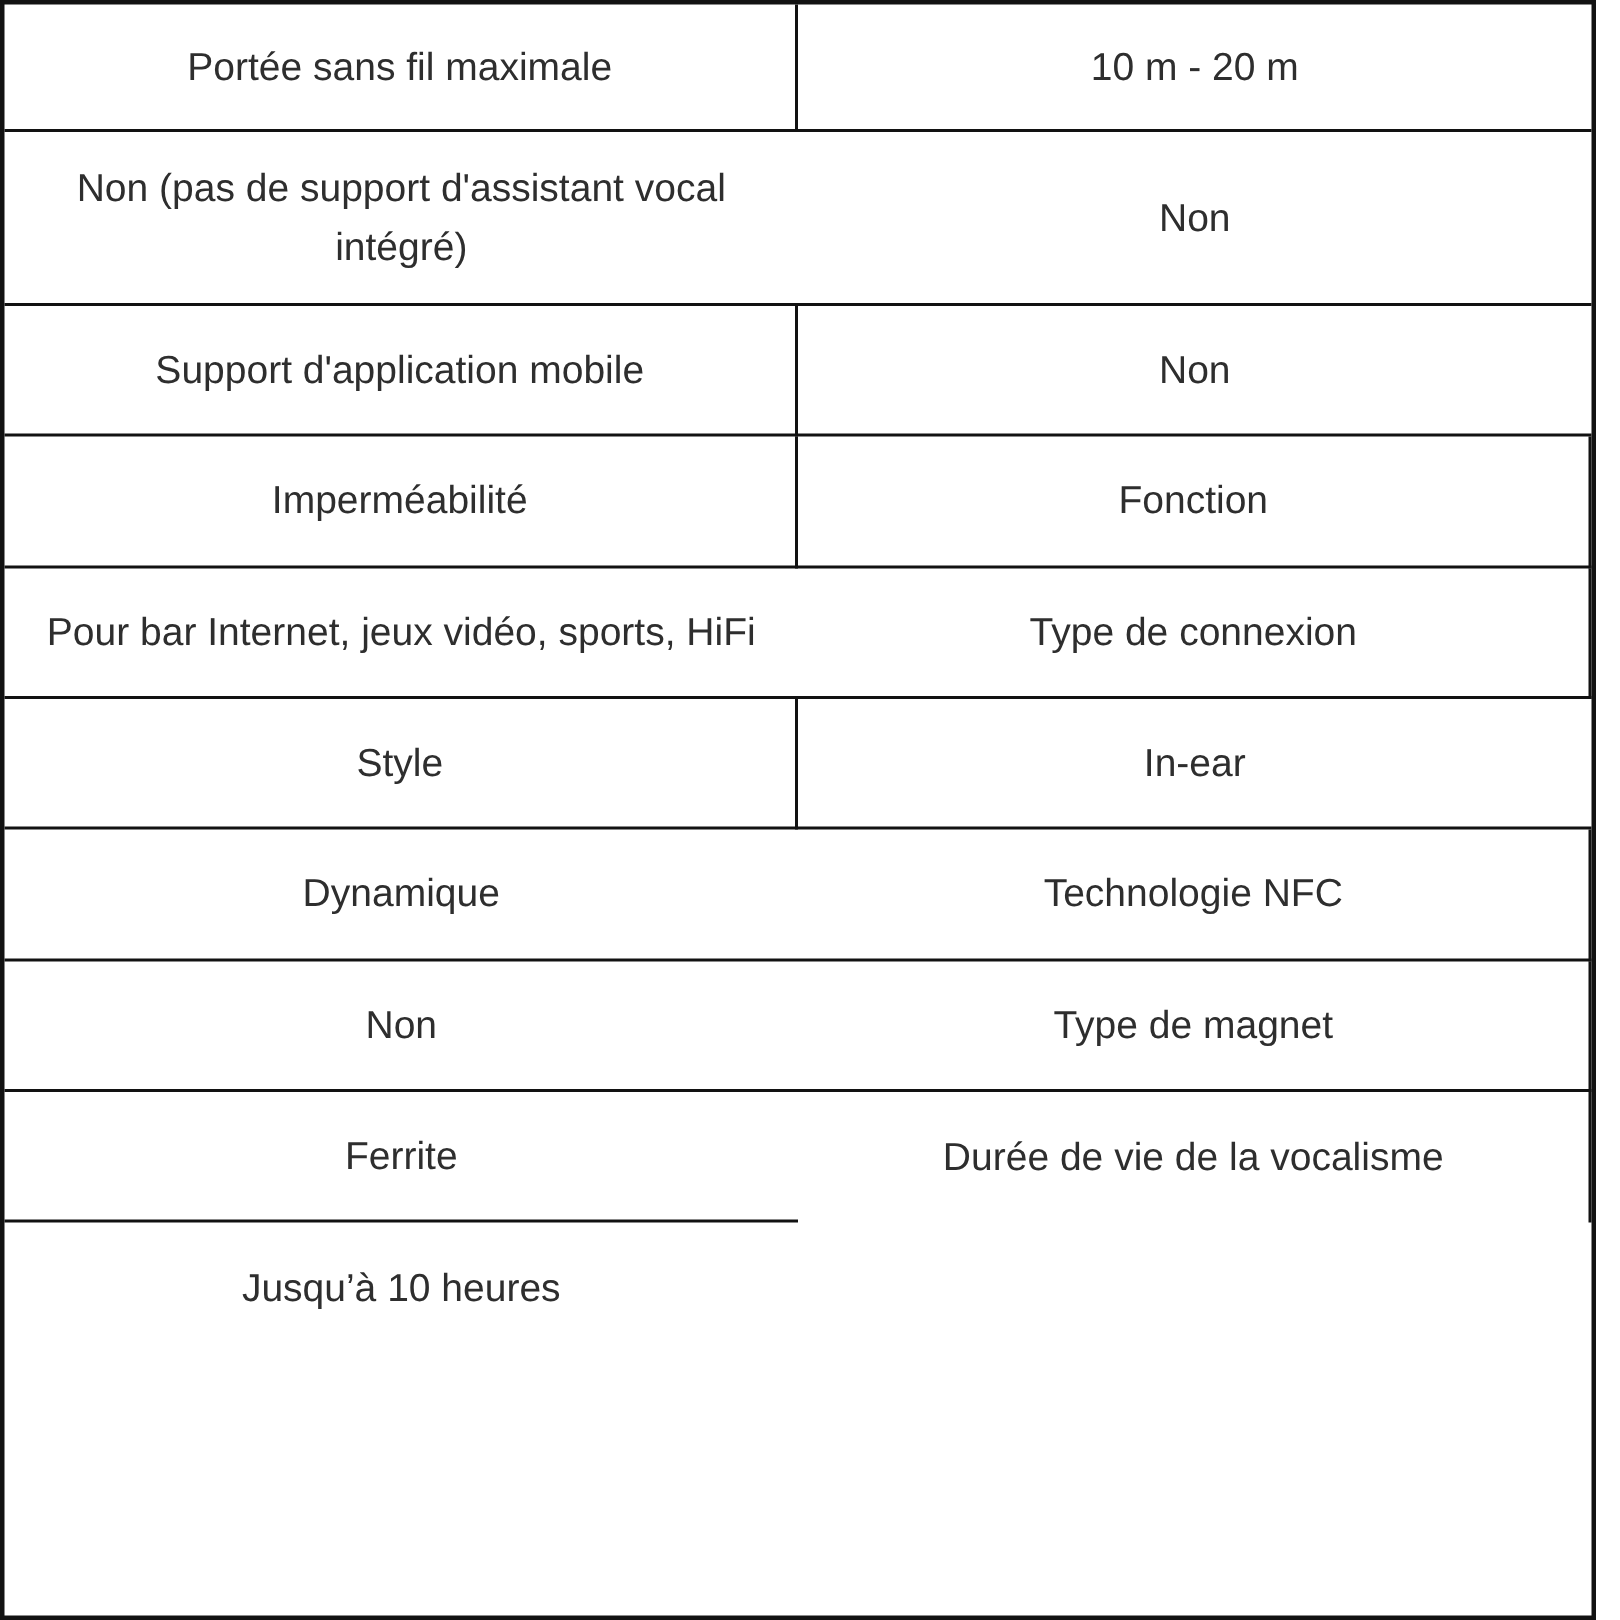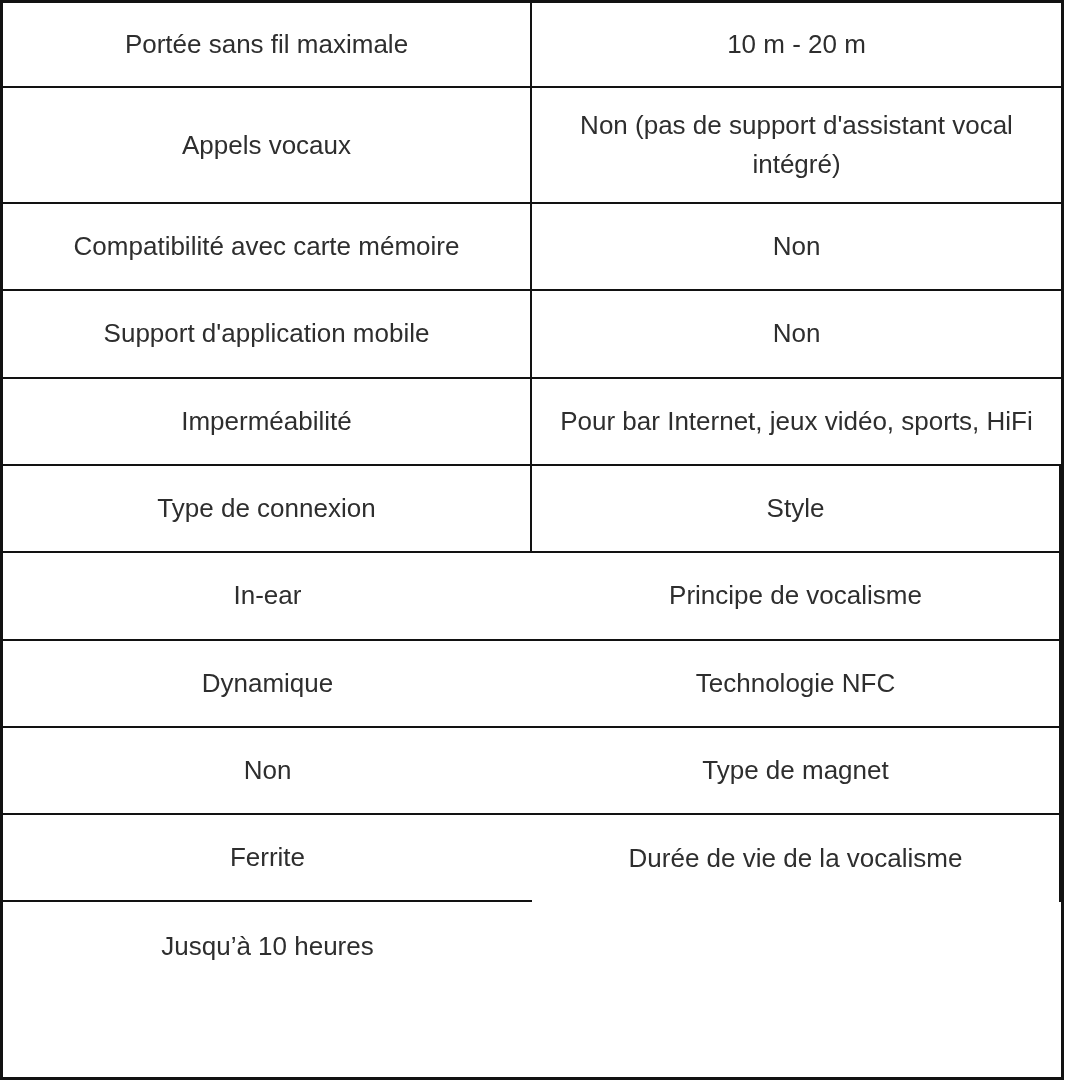--- a/index.html
+++ b/index.html
@@ -34,39 +34,37 @@
     border-right: 2px solid #121212;
   }
 </style>
 </head>
 <body>
 
 <div class="spec-table">
   <div class="cell label">Portée sans fil maximale</div>
   <div class="cell value">10 m - 20 m</div>
 
-  <div class="cell label">Appels vocaux</div>
   <div class="cell value">Non (pas de support d'assistant vocal intégré)</div>
 
-  <div class="cell label">Compatibilité avec carte mémoire</div>
   <div class="cell value">Non</div>
 
   <div class="cell label">Support d'application mobile</div>
   <div class="cell value">Non</div>
 
   <div class="cell label">Imperméabilité</div>
 
+  <div class="cell label">Fonction</div>
   <div class="cell value">Pour bar Internet, jeux vidéo, sports, HiFi</div>
 
   <div class="cell label">Type de connexion</div>
 
   <div class="cell label">Style</div>
   <div class="cell value">In-ear</div>
 
-  <div class="cell label">Principe de vocalisme</div>
   <div class="cell value">Dynamique</div>
 
   <div class="cell label">Technologie NFC</div>
   <div class="cell value">Non</div>
 
   <div class="cell label">Type de magnet</div>
   <div class="cell value">Ferrite</div>
 
   <div class="cell label row-last-cell" style="border-bottom:none;">Durée de vie de la vocalisme</div>
   <div class="cell value row-last-cell" style="border-bottom:none;">Jusqu’à 10 heures</div>

